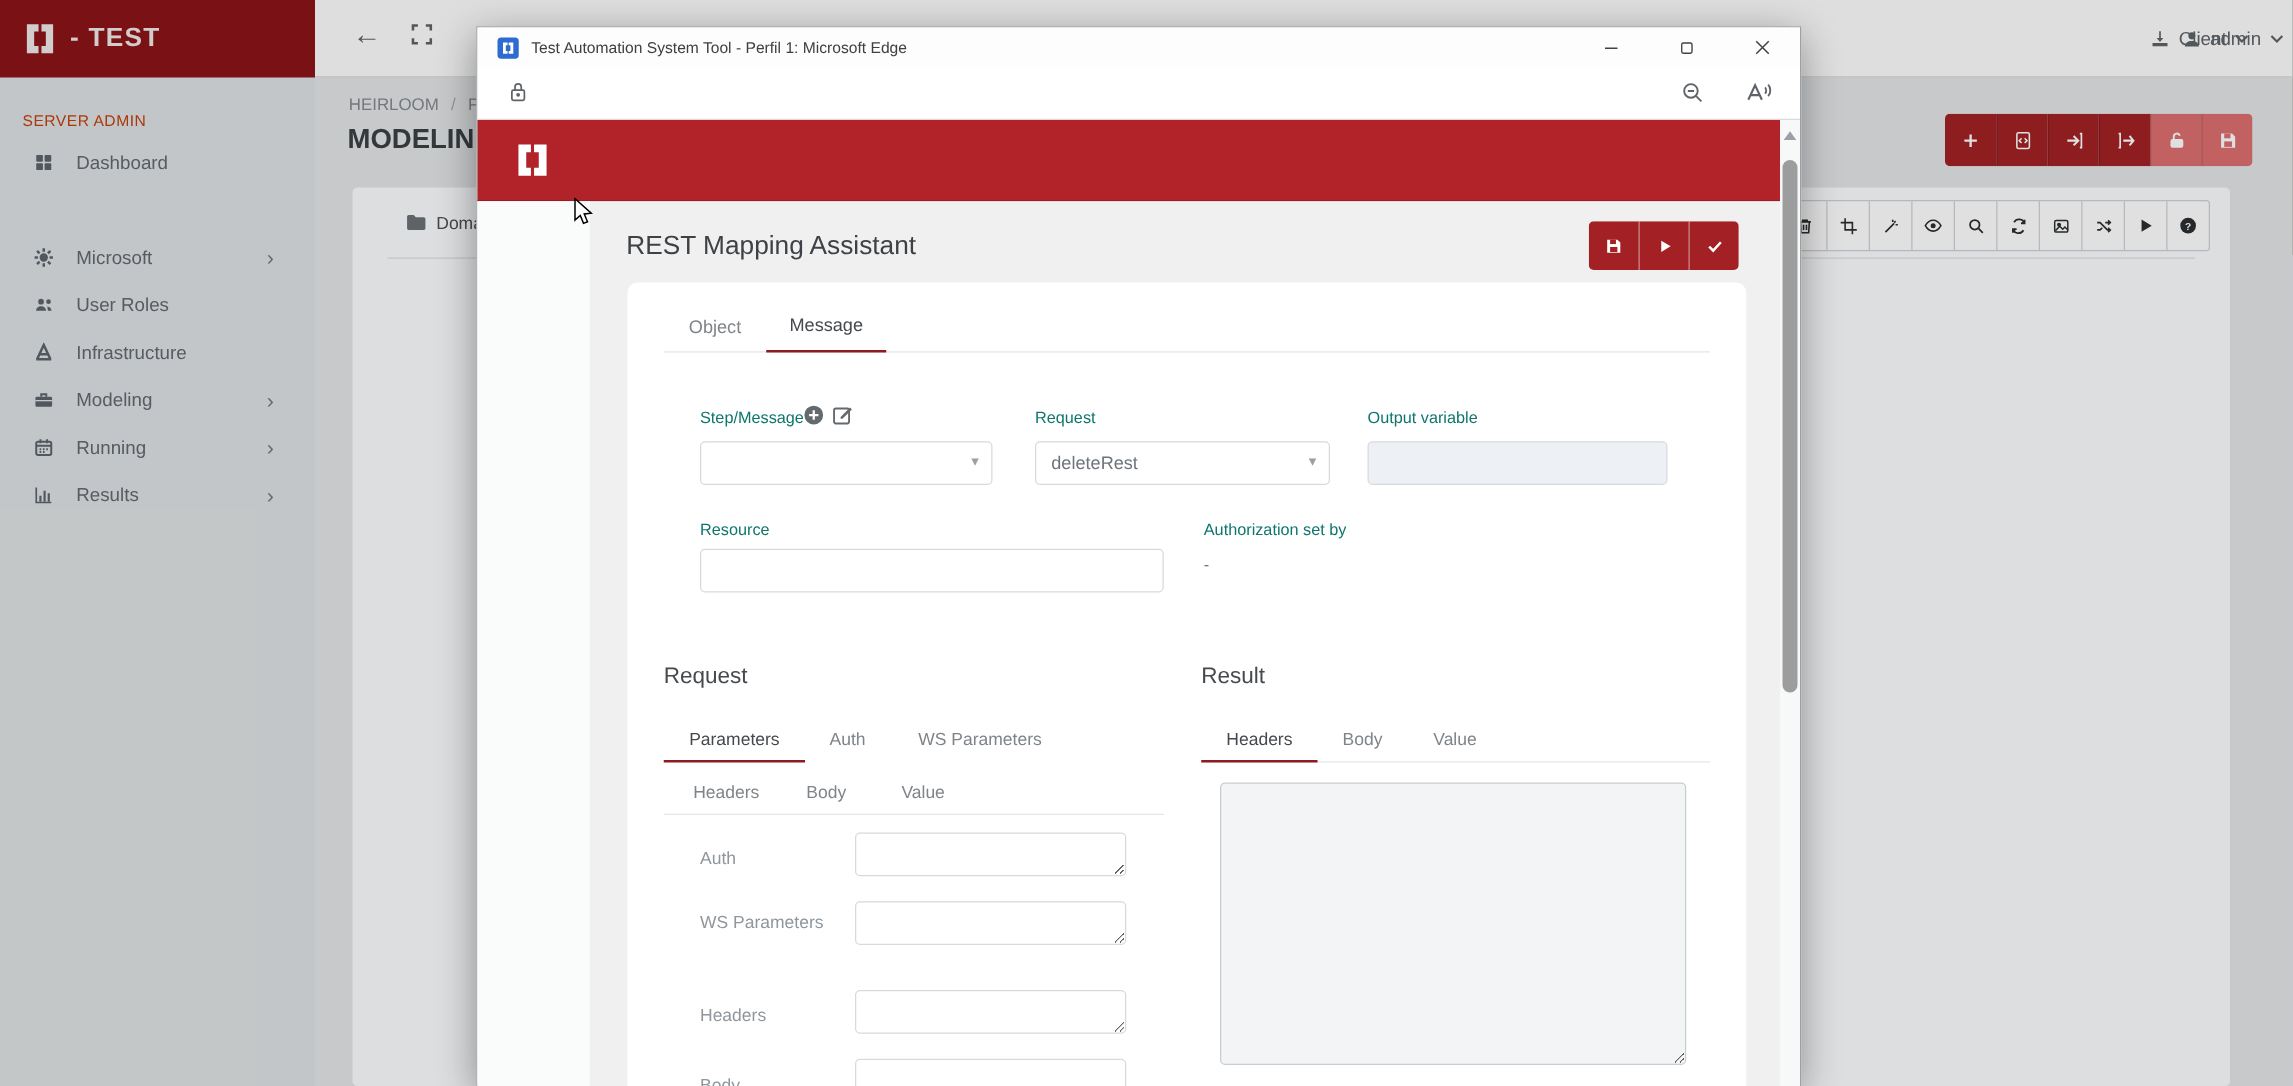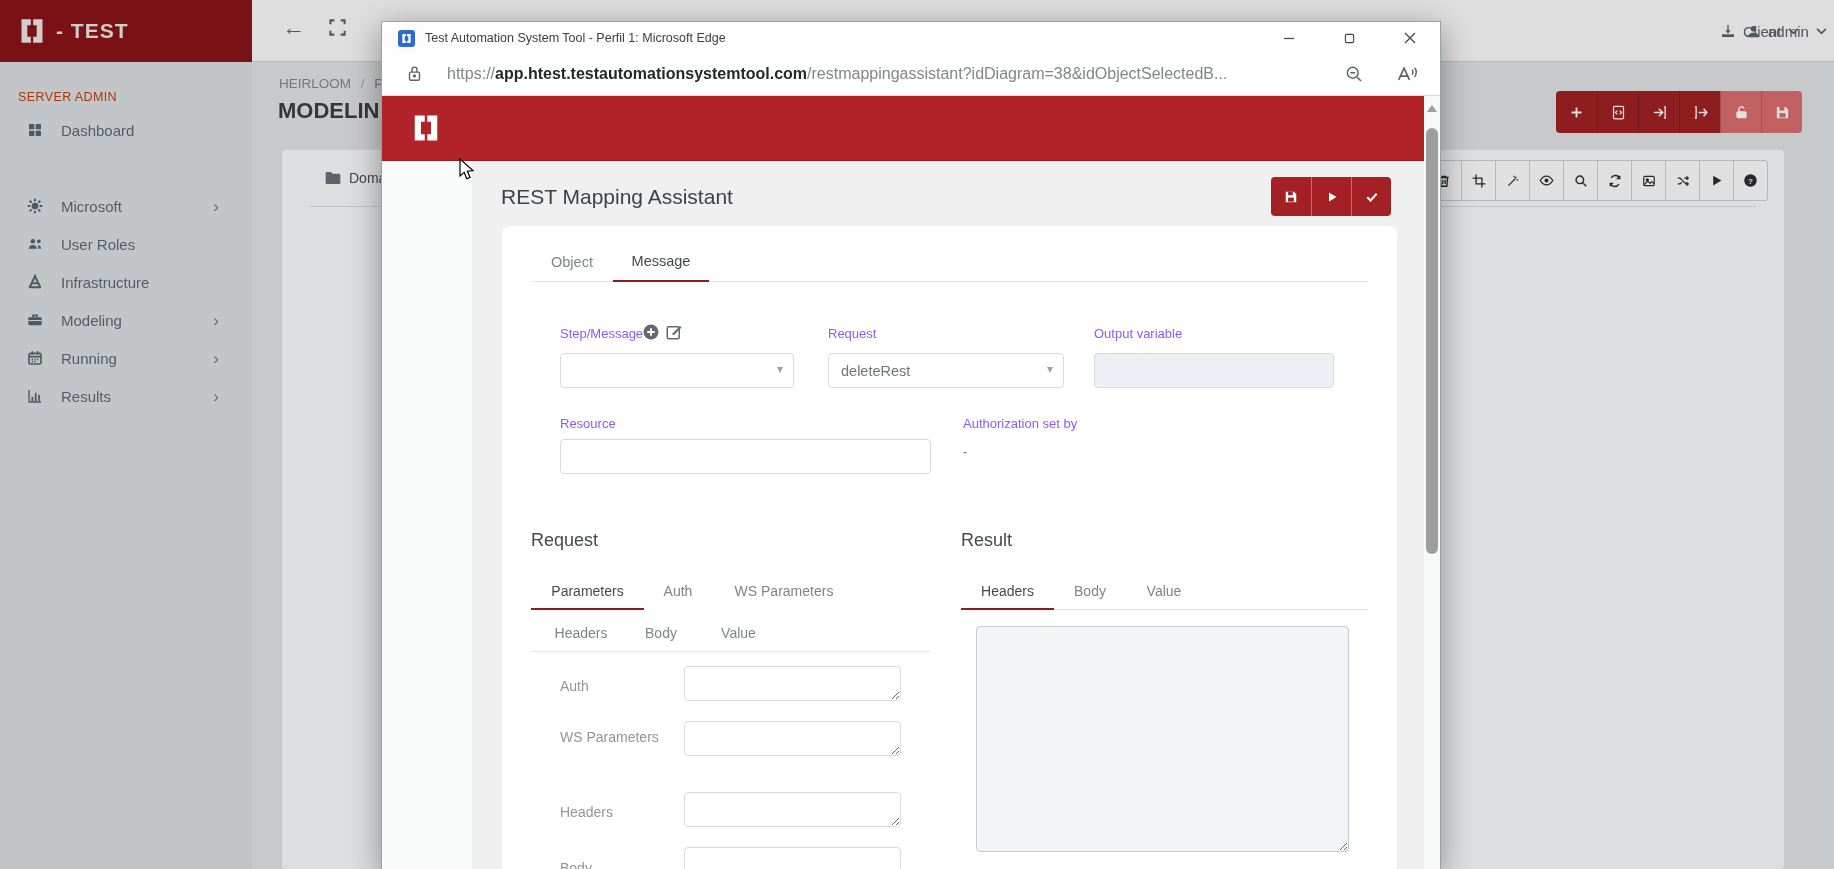--- a/index.html
+++ b/index.html
@@ -74,21 +74,21 @@
   #assistbtns{position:absolute;left:889px;top:16px;display:flex;border-radius:4px;overflow:hidden;}
   .abtn{width:40px;height:39px;background:#a32125;color:#fff;display:flex;align-items:center;justify-content:center;font-size:14px;}
   .abtn + .abtn{border-left:1px solid rgba(255,255,255,.35);}
   
   #acard{position:absolute;left:120px;top:65px;width:895px;height:660px;background:#fff;border-radius:8px;}
   
   #toptabs{position:absolute;left:29px;top:16px;width:837px;height:40px;border-bottom:1px solid #e3e6e8;}
   .tab{position:absolute;top:0;height:40px;display:flex;align-items:center;justify-content:center;font-size:14.5px;color:#7f8488;}
   .tab.active{color:#45494d;border-bottom:2px solid #8d1b1f;}
   
-  .flabel{position:absolute;font-size:13px;color:#8b5cf6;}
+  .flabel{position:absolute;font-size:13px;color:#0f766e;}
   .sel{position:absolute;height:35px;background:#fff;border:1px solid #d6dadd;border-radius:4px;
        font-size:14.5px;color:#6e747a;display:flex;align-items:center;padding-left:12px;}
   .sel .caret{position:absolute;right:10px;top:8px;color:#9aa0a5;font-size:12px;}
   .tinput{position:absolute;height:35px;background:#fff;border:1px solid #d6dadd;border-radius:4px;padding:0 10px;
           font-size:14px;color:#3f4347;font-family:"Liberation Sans",sans-serif;}
   .tinput.readonly{background:#edf1f5;}
   .sectitle{position:absolute;font-size:18px;color:#46494d;}
   .subrow{position:absolute;height:34px;}
   .subrow.bordered{border-bottom:1px solid #e3e6e8;}
   .stab{position:absolute;top:0;height:34px;display:flex;align-items:flex-start;justify-content:center;
@@ -415,21 +415,20 @@
     </div>
 
     <div id="urlrow">
       <span id="lockicon" class="ic">
         <svg width="15" height="18" viewBox="0 0 24 28" fill="none" stroke="currentColor" stroke-width="2.2">
             <rect x="4" y="11" width="16" height="13" rx="2"></rect>
             <path d="M8 11V7a4 4 0 0 1 8 0v4"></path>
             <circle cx="12" cy="17" r="1.4" fill="currentColor"></circle>
           </svg>
       </span>
-      <span id="urltext"><span class="dim1">https://</span><span class="domain">app.htest.testautomationsystemtool.com</span><span class="dim2">/restmappingassistant?idDiagram=38&amp;idObjectSelectedB...</span></span>
       <span id="zoomouticon" class="ic">
         <svg width="20" height="20" viewBox="0 0 24 24" fill="none" stroke="currentColor" stroke-width="1.8">
             <circle cx="10.5" cy="10.5" r="6.5"></circle>
             <path d="M15.5 15.5l5 5M7.5 10.5h6"></path>
           </svg>
       </span>
       <span id="readaloudicon" class="ic">
         <svg width="22" height="20" viewBox="0 0 26 24" fill="none" stroke="currentColor" stroke-width="1.8">
             <path d="M3 19L9.5 5 16 19M5.3 14.5h8.4" stroke-width="2"></path>
             <path d="M19 7c1.5 1.5 1.5 4.5 0 6M22 4.5c2.8 2.8 2.8 8.2 0 11"></path>

